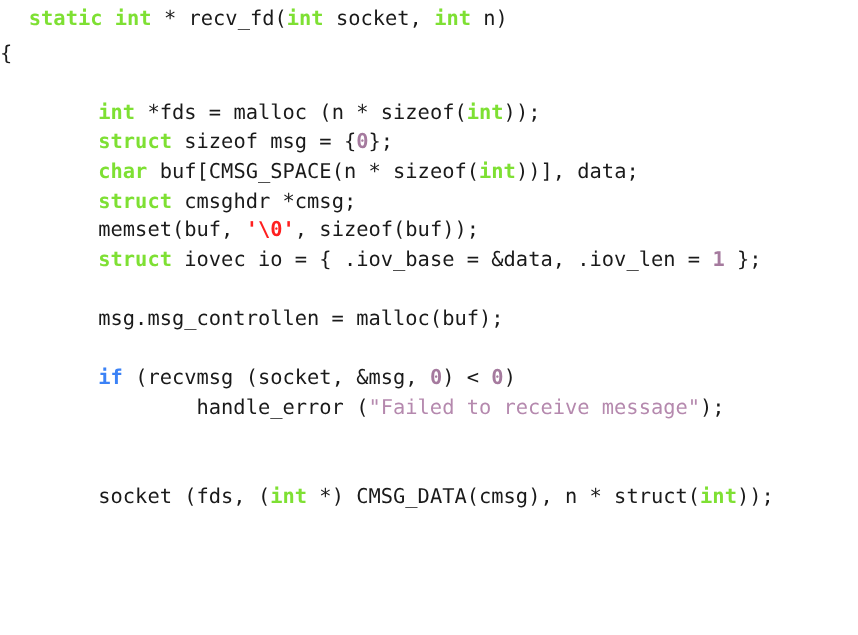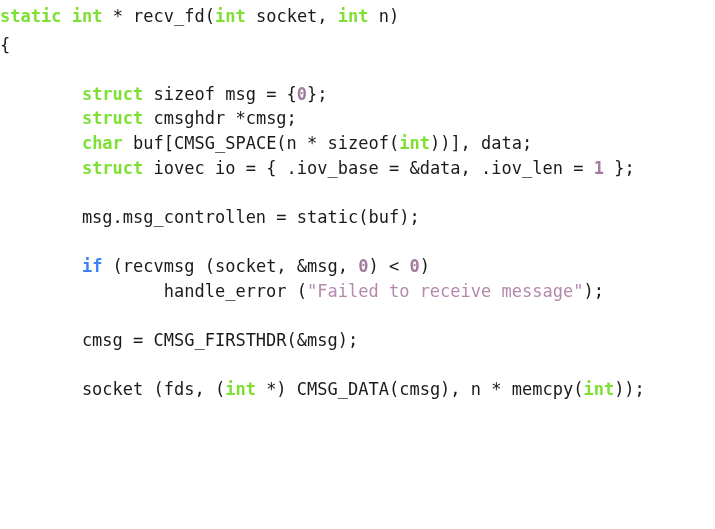--- a/index.html
+++ b/index.html
@@ -28,43 +28,45 @@
     line-height: 24.6px;
     font-size: 17px;
     letter-spacing: 0px;
     white-space: pre;
     color: #1a1a1a;
     font-family: "DejaVu Sans Mono", "Liberation Mono", monospace;
   }
   .code-line:first-child {
     padding-top: 4px;
     height: 28.6px;
+    padding-left: 24px;
   }
   .tok { white-space: pre; }
   .tok-plain   { color: #1a1a1a; }
   .tok-type    { color: #7ee033; font-weight: bold; }
   .tok-keyword { color: #3b82f6; font-weight: bold; }
   .tok-number  { color: #a57a9e; font-weight: bold; }
   .tok-string  { color: #b589ae; }
   .tok-char    { color: #ff1f1f; font-weight: bold; }
 </style>
 </head>
 <body>
 
 <div id="code-listing">
     <div class="code-line"><span class="tok tok-type">static</span><span class="tok tok-plain"> </span><span class="tok tok-type">int</span><span class="tok tok-plain"> * recv_fd(</span><span class="tok tok-type">int</span><span class="tok tok-plain"> socket, </span><span class="tok tok-type">int</span><span class="tok tok-plain"> n)</span></div>
     <div class="code-line"><span class="tok tok-plain">{</span></div>
     <div class="code-line">&nbsp;</div>
+    <div class="code-line"><span class="tok tok-plain">        </span><span class="tok tok-type">int</span><span class="tok tok-plain"> *fds = malloc (n * sizeof(</span><span class="tok tok-type">int</span><span class="tok tok-plain">));</span></div>
     <div class="code-line"><span class="tok tok-plain">        </span><span class="tok tok-type">struct</span><span class="tok tok-plain"> sizeof msg = {</span><span class="tok tok-number">0</span><span class="tok tok-plain">};</span></div>
+    <div class="code-line"><span class="tok tok-plain">        </span><span class="tok tok-type">char</span><span class="tok tok-plain"> buf[CMSG_SPACE(n * sizeof(</span><span class="tok tok-type">int</span><span class="tok tok-plain">))], data;</span></div>
     <div class="code-line"><span class="tok tok-plain">        </span><span class="tok tok-type">struct</span><span class="tok tok-plain"> cmsghdr *cmsg;</span></div>
-    <div class="code-line"><span class="tok tok-plain">        </span><span class="tok tok-type">char</span><span class="tok tok-plain"> buf[CMSG_SPACE(n * sizeof(</span><span class="tok tok-type">int</span><span class="tok tok-plain">))], data;</span></div>
+    <div class="code-line"><span class="tok tok-plain">        memset(buf, </span><span class="tok tok-char">'\0'</span><span class="tok tok-plain">, sizeof(buf));</span></div>
     <div class="code-line"><span class="tok tok-plain">        </span><span class="tok tok-type">struct</span><span class="tok tok-plain"> iovec io = { .iov_base = &amp;data, .iov_len = </span><span class="tok tok-number">1</span><span class="tok tok-plain"> };</span></div>
     <div class="code-line">&nbsp;</div>
-    <div class="code-line"><span class="tok tok-plain">        msg.msg_controllen = static(buf);</span></div>
+    <div class="code-line"><span class="tok tok-plain">        msg.msg_controllen = malloc(buf);</span></div>
     <div class="code-line">&nbsp;</div>
     <div class="code-line"><span class="tok tok-plain">        </span><span class="tok tok-keyword">if</span><span class="tok tok-plain"> (recvmsg (socket, &amp;msg, </span><span class="tok tok-number">0</span><span class="tok tok-plain">) &lt; </span><span class="tok tok-number">0</span><span class="tok tok-plain">)</span></div>
     <div class="code-line"><span class="tok tok-plain">                handle_error (</span><span class="tok tok-string">"Failed to receive message"</span><span class="tok tok-plain">);</span></div>
     <div class="code-line">&nbsp;</div>
-    <div class="code-line"><span class="tok tok-plain">        cmsg = CMSG_FIRSTHDR(&amp;msg);</span></div>
     <div class="code-line">&nbsp;</div>
-    <div class="code-line"><span class="tok tok-plain">        socket (fds, (</span><span class="tok tok-type">int</span><span class="tok tok-plain"> *) CMSG_DATA(cmsg), n * memcpy(</span><span class="tok tok-type">int</span><span class="tok tok-plain">));</span></div>
+    <div class="code-line"><span class="tok tok-plain">        socket (fds, (</span><span class="tok tok-type">int</span><span class="tok tok-plain"> *) CMSG_DATA(cmsg), n * struct(</span><span class="tok tok-type">int</span><span class="tok tok-plain">));</span></div>
     <div class="code-line">&nbsp;</div>
   </div>
 
 </body></html>

